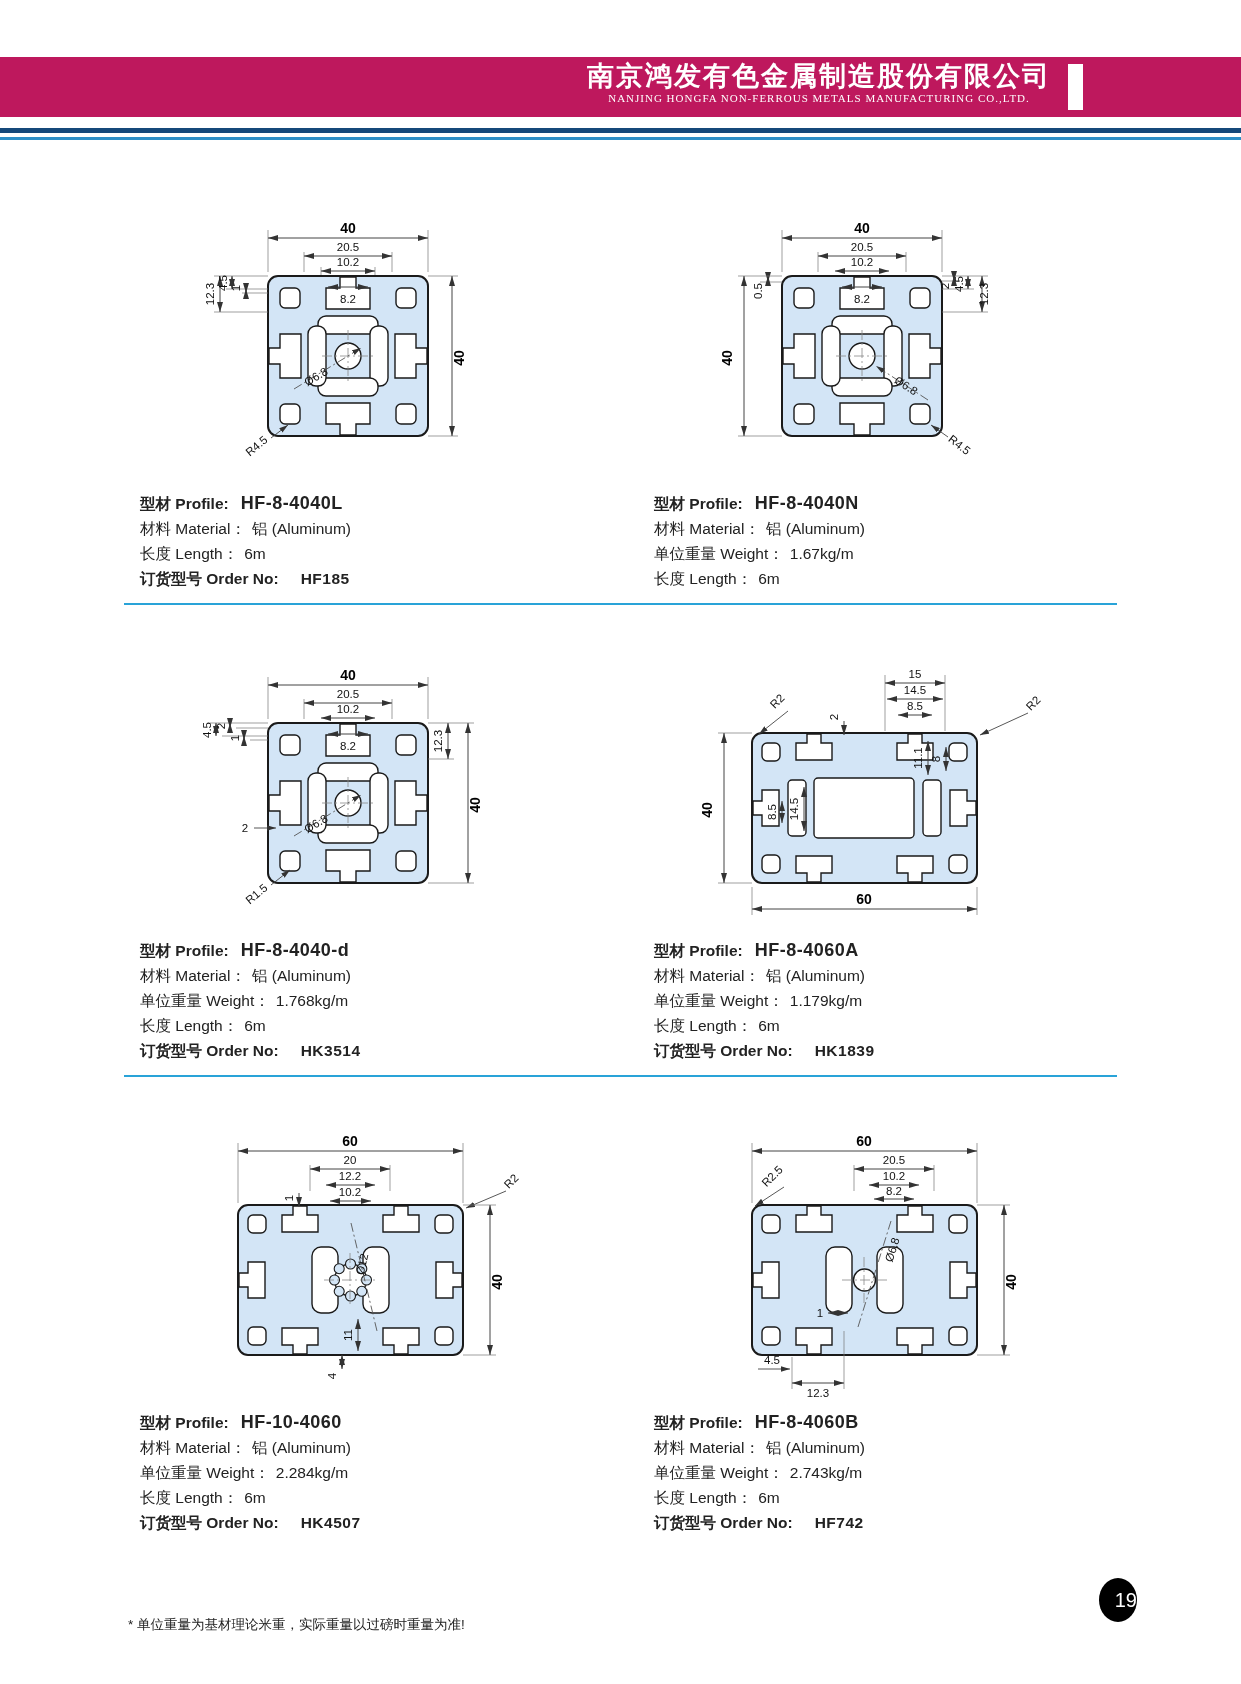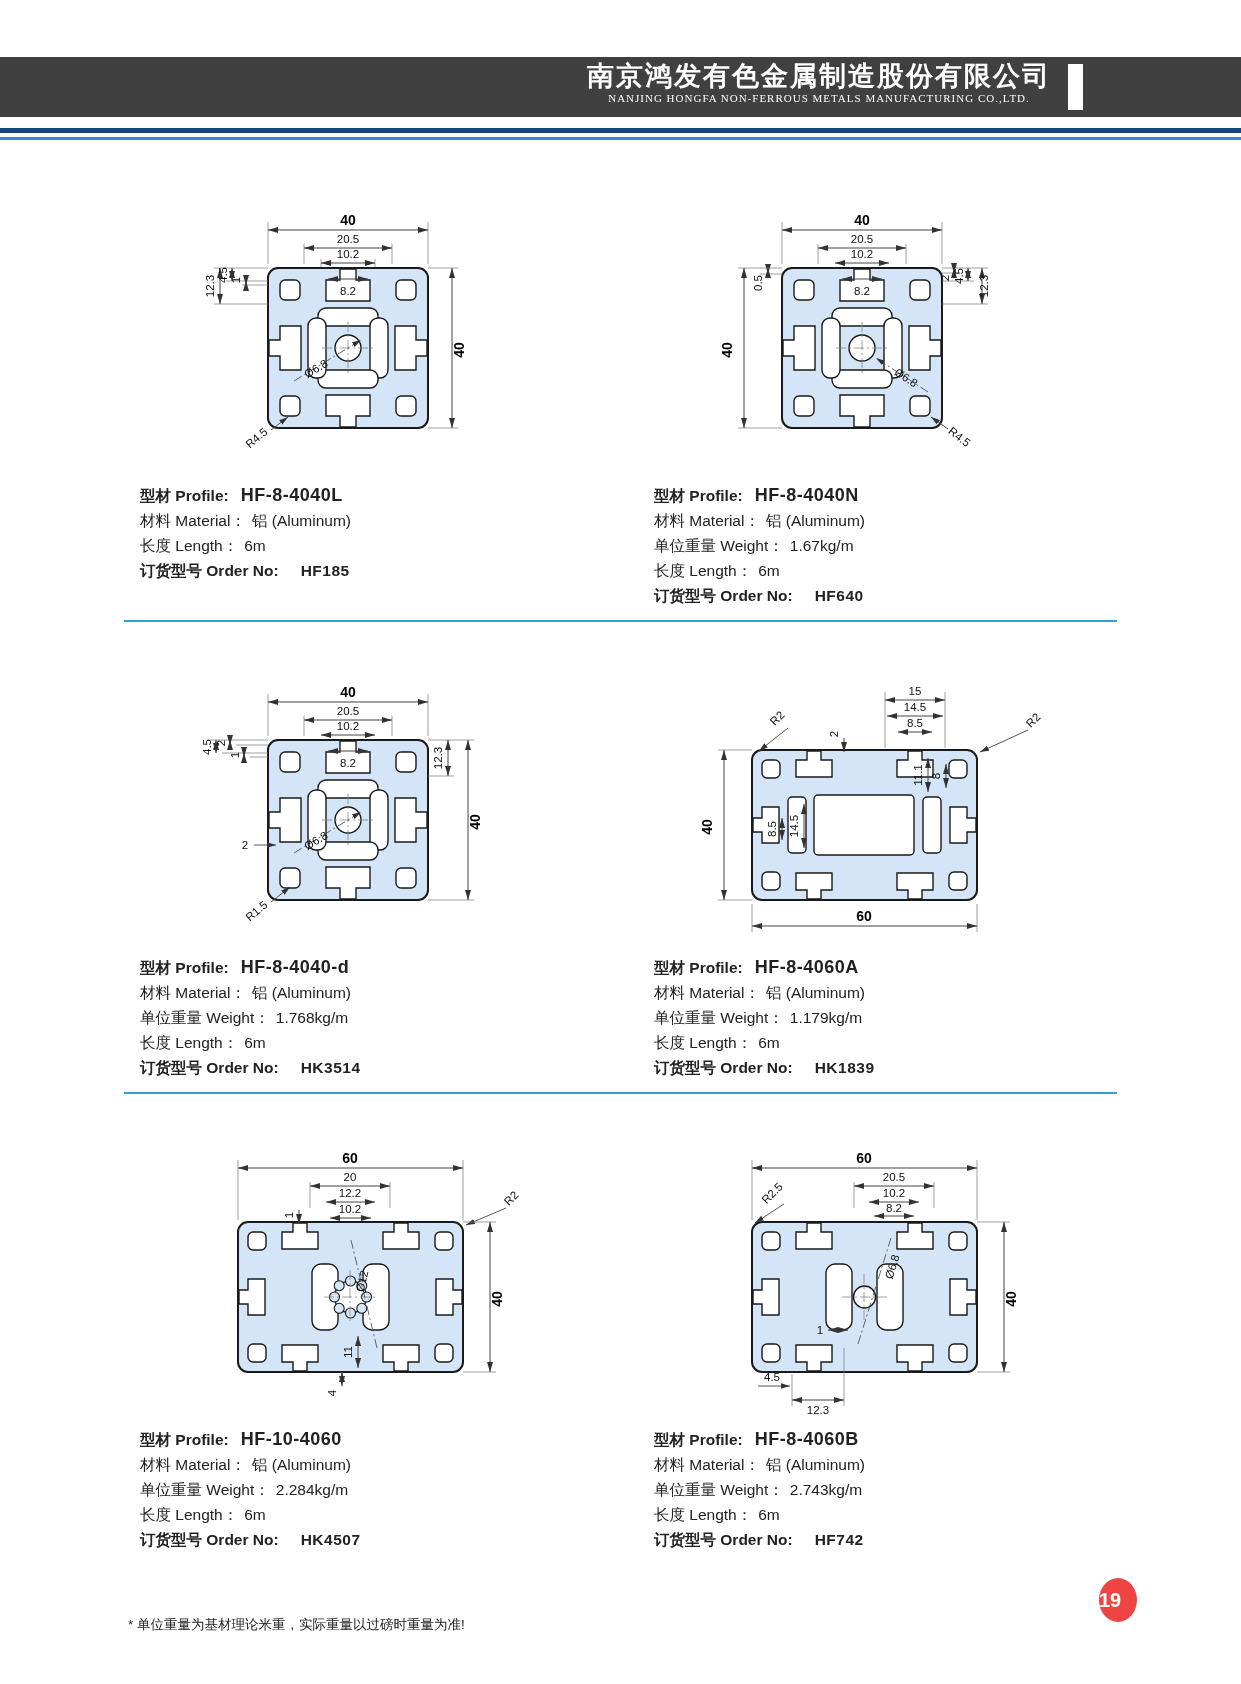--- a/index.html
+++ b/index.html
@@ -1,27 +1,27 @@
 <!DOCTYPE html>
 <html><head>
 <meta charset="utf-8">
 <style>
   html,body{margin:0;padding:0;background:#fff;}
   .page{position:relative;width:1241px;height:1684px;background:#fff;overflow:hidden;
         font-family:"Liberation Sans","DejaVu Sans",sans-serif;}
   
-  .band{position:relative;margin-top:57px;height:60px;background:#404040;}
+  .band{position:relative;margin-top:57px;height:60px;background:#be185d;}
   .band-text{position:absolute;right:190px;top:4px;text-align:center;color:#fff;}
   .band-cn{font-size:27px;font-weight:bold;letter-spacing:2px;line-height:30px;}
   .band-en{font-size:11px;letter-spacing:1px;line-height:14px;font-family:"Liberation Serif","DejaVu Serif",serif;}
   .band-bar{position:absolute;right:158px;top:7px;width:15px;height:46px;background:#fff;}
   .rule-navy{height:5px;background:#15487a;margin-top:11px;}
   .rule-blue{height:3px;background:#2e8fc7;margin-top:4px;}
   
-  .content{padding:28px 118px 0;}
+  .content{padding:36px 118px 0;}
   .row{display:flex;gap:24px;}
   .card{width:490px;}
   .drawing{display:block;}
   .sep{height:2px;background:#29a3d8;margin:10px 6px 18px;}
   
   .pf{fill:#d3e5f6;stroke:#1a1a1a;stroke-width:2;}
   .cut use,.cut rect,.cut circle,.cut path{fill:#ffffff;stroke:#1a1a1a;stroke-width:1.4;}
   .tooth{fill:#d3e5f6;stroke:#1a1a1a;stroke-width:1.1;}
   .dim{stroke:#444;stroke-width:1;fill:none;}
   .ext{stroke:#777;stroke-width:0.7;}
@@ -34,22 +34,22 @@
   .info{margin:6px 0 0 22px;}
   .info div{margin:3px 0;font-size:15.5px;color:#222;line-height:22px;}
   .l1{font-size:17px;font-weight:bold;color:#000;}
   .model{margin-left:12px;font-size:18px;letter-spacing:0.5px;}
   .v{margin-left:6px;}
   .l3{color:#c00000;font-weight:bold;font-size:16px;}
   .ono{margin-left:22px;letter-spacing:0.5px;}
   
   .note{position:absolute;left:128px;top:1592px;font-size:13.5px;color:#222;margin-top:24px;}
   .page-badge{position:absolute;right:104px;top:1578px;width:38px;height:44px;border-radius:50%;
-              background:#ef4444;color:#fff;font-size:20px;font-weight:bold;
-              display:flex;align-items:center;justify-content:flex-start;}
+              background:#000000;color:#fff;font-size:20px;font-weight:normal;
+              display:flex;align-items:center;justify-content:flex-end;}
 </style>
 </head>
 <body>
 
 <svg width="0" height="0" style="position:absolute" aria-hidden="true">
   <defs>
     <marker id="arr" viewBox="0 0 10 6" refX="10" refY="3" markerWidth="10" markerHeight="6" orient="auto-start-reverse">
       <path d="M0,0 L10,3 L0,6 Z" fill="#333"></path>
     </marker>
     <path id="sl40" d="M-8,1 V12 H-22 V33 H22 V12 H8 V1 Z"></path>
@@ -207,21 +207,20 @@
             <text class="dt" x="356" y="118" transform="rotate(-90 356 118)">12.3</text>
             <text class="dt" x="272" y="213" transform="rotate(33 272 213)">Ø6.8</text>
             <text class="dt" x="325" y="272" transform="rotate(38 325 272)">R4.5</text>
           </g>
         </svg>
         <div class="info">
           <div class="l1"><span>型材 Profile:</span><span class="model">HF-8-4040N</span></div>
           <div><span>材料 Material：</span><span class="v">铝 (Aluminum)</span></div>
           <div><span>单位重量 Weight：</span><span class="v">1.67kg/m</span></div>
           <div><span>长度 Length：</span><span class="v">6m</span></div>
-          <div class="l3"><span>订货型号 Order No:</span><span class="ono">HF640</span></div>
         </div>
       </div>
     </div>
 
     <div class="sep"></div>
 
     <div class="row">
 
       <div class="card">
         <svg class="drawing" viewBox="0 0 460 310" width="460" height="310">

